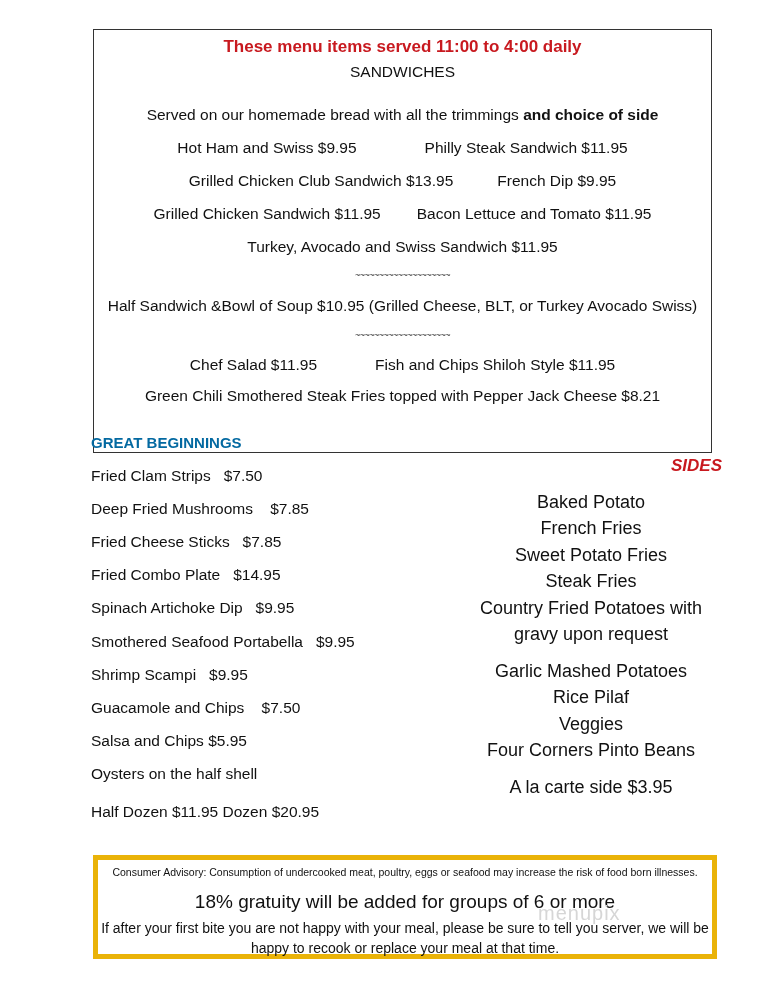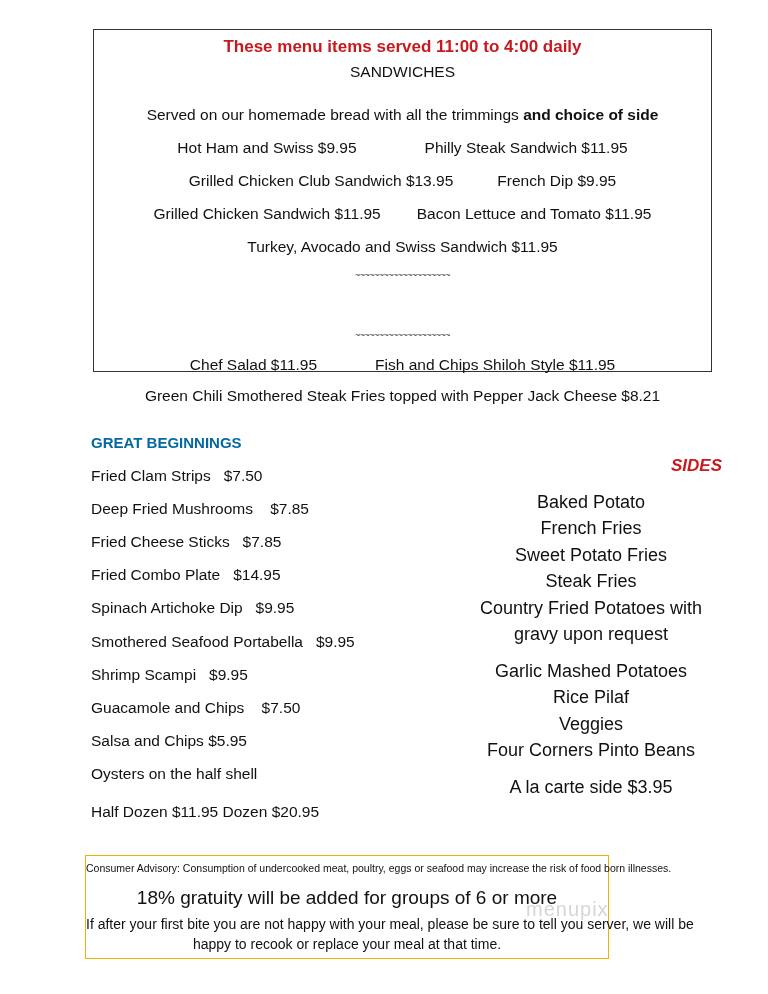--- a/index.html
+++ b/index.html
@@ -1,35 +1,35 @@
 <!DOCTYPE html>
 <html><head>
 <meta charset="utf-8">
 <style>
   html, body { margin:0; padding:0; background:#ffffff; }
   body { width:768px; height:994px; position:relative; overflow:hidden;
          font-family:"Liberation Sans", sans-serif; color:#111; }
   .abs { position:absolute; }
 
-  #top-box { left:93px; top:29px; width:619px; height:343px;
+  #top-box { left:93px; top:29px; width:619px; height:424px;
              border:1.5px solid #333; box-sizing:border-box; }
   .tline { position:absolute; left:0; right:0; text-align:center; font-size:15.5px; white-space:nowrap; }
   .tline .gap { display:inline-block; width:68px; }
   .hours { color:#c8191f; font-weight:bold; font-size:17px; }
   .tilde { font-size:9px; letter-spacing:-0.5px; color:#333; }
 
   .gb-title { left:91px; top:434px; color:#0369a1; font-weight:bold; font-size:15px; }
   .gb-item { left:91px; font-size:15.5px; white-space:pre; }
 
   .sides-title { left:460px; width:262px; top:456px; text-align:right; color:#c8191f;
                  font-weight:bold; font-style:italic; font-size:17px; }
   .side { left:460px; width:262px; text-align:center; font-size:18px; white-space:nowrap; }
 
-  #advisory-box { left:85px; top:855px; width:524px; height:104px;
-                  border:1px solid #eab308; box-sizing:border-box; }
+  #advisory-box { left:93px; top:855px; width:624px; height:104px;
+                  border:5px solid #eab308; box-sizing:border-box; }
   .adv { position:absolute; left:0; right:0; text-align:center; white-space:nowrap; }
   .watermark { color:#d6d6d6; font-size:20px; letter-spacing:1px; }
 </style>
 </head>
 <body>
 
 <div id="top-box" class="abs">
   <div class="tline hours" style="top:7px;">These menu items served 11:00 to 4:00 daily</div>
   <div class="tline" style="top:33px;">SANDWICHES</div>
   <div class="tline" style="top:76px;">
@@ -41,20 +41,21 @@
   <div class="tline" style="top:142px;">
     <span>Grilled Chicken Club Sandwich $13.95</span><span class="gap" style="width:44px"></span><span>French Dip $9.95</span>
   </div>
   <div class="tline" style="top:175px;">
     <span>Grilled Chicken Sandwich $11.95</span><span class="gap" style="width:36px"></span><span>Bacon Lettuce and Tomato $11.95</span>
   </div>
   <div class="tline" style="top:208px;">
     <span>Turkey, Avocado and Swiss Sandwich $11.95</span>
   </div>
   <div class="tline tilde" style="top:240px;">~~~~~~~~~~~~~~~~~~~~</div>
+  <div class="tline" style="top:267px;">Half Sandwich &amp;Bowl of Soup $10.95 (Grilled Cheese, BLT, or Turkey Avocado Swiss)</div>
   <div class="tline tilde" style="top:300px;">~~~~~~~~~~~~~~~~~~~~</div>
   <div class="tline" style="top:326px;text-align:center;">
     <span>Chef Salad $11.95</span><span class="gap" style="width:58px"></span><span>Fish and Chips Shiloh Style $11.95</span>
   </div>
   <div class="tline" style="top:357px;">
     <span>Green Chili Smothered Steak Fries topped with Pepper Jack Cheese $8.21</span>
   </div>
 </div>
 
 <div class="abs gb-title">GREAT BEGINNINGS</div>

